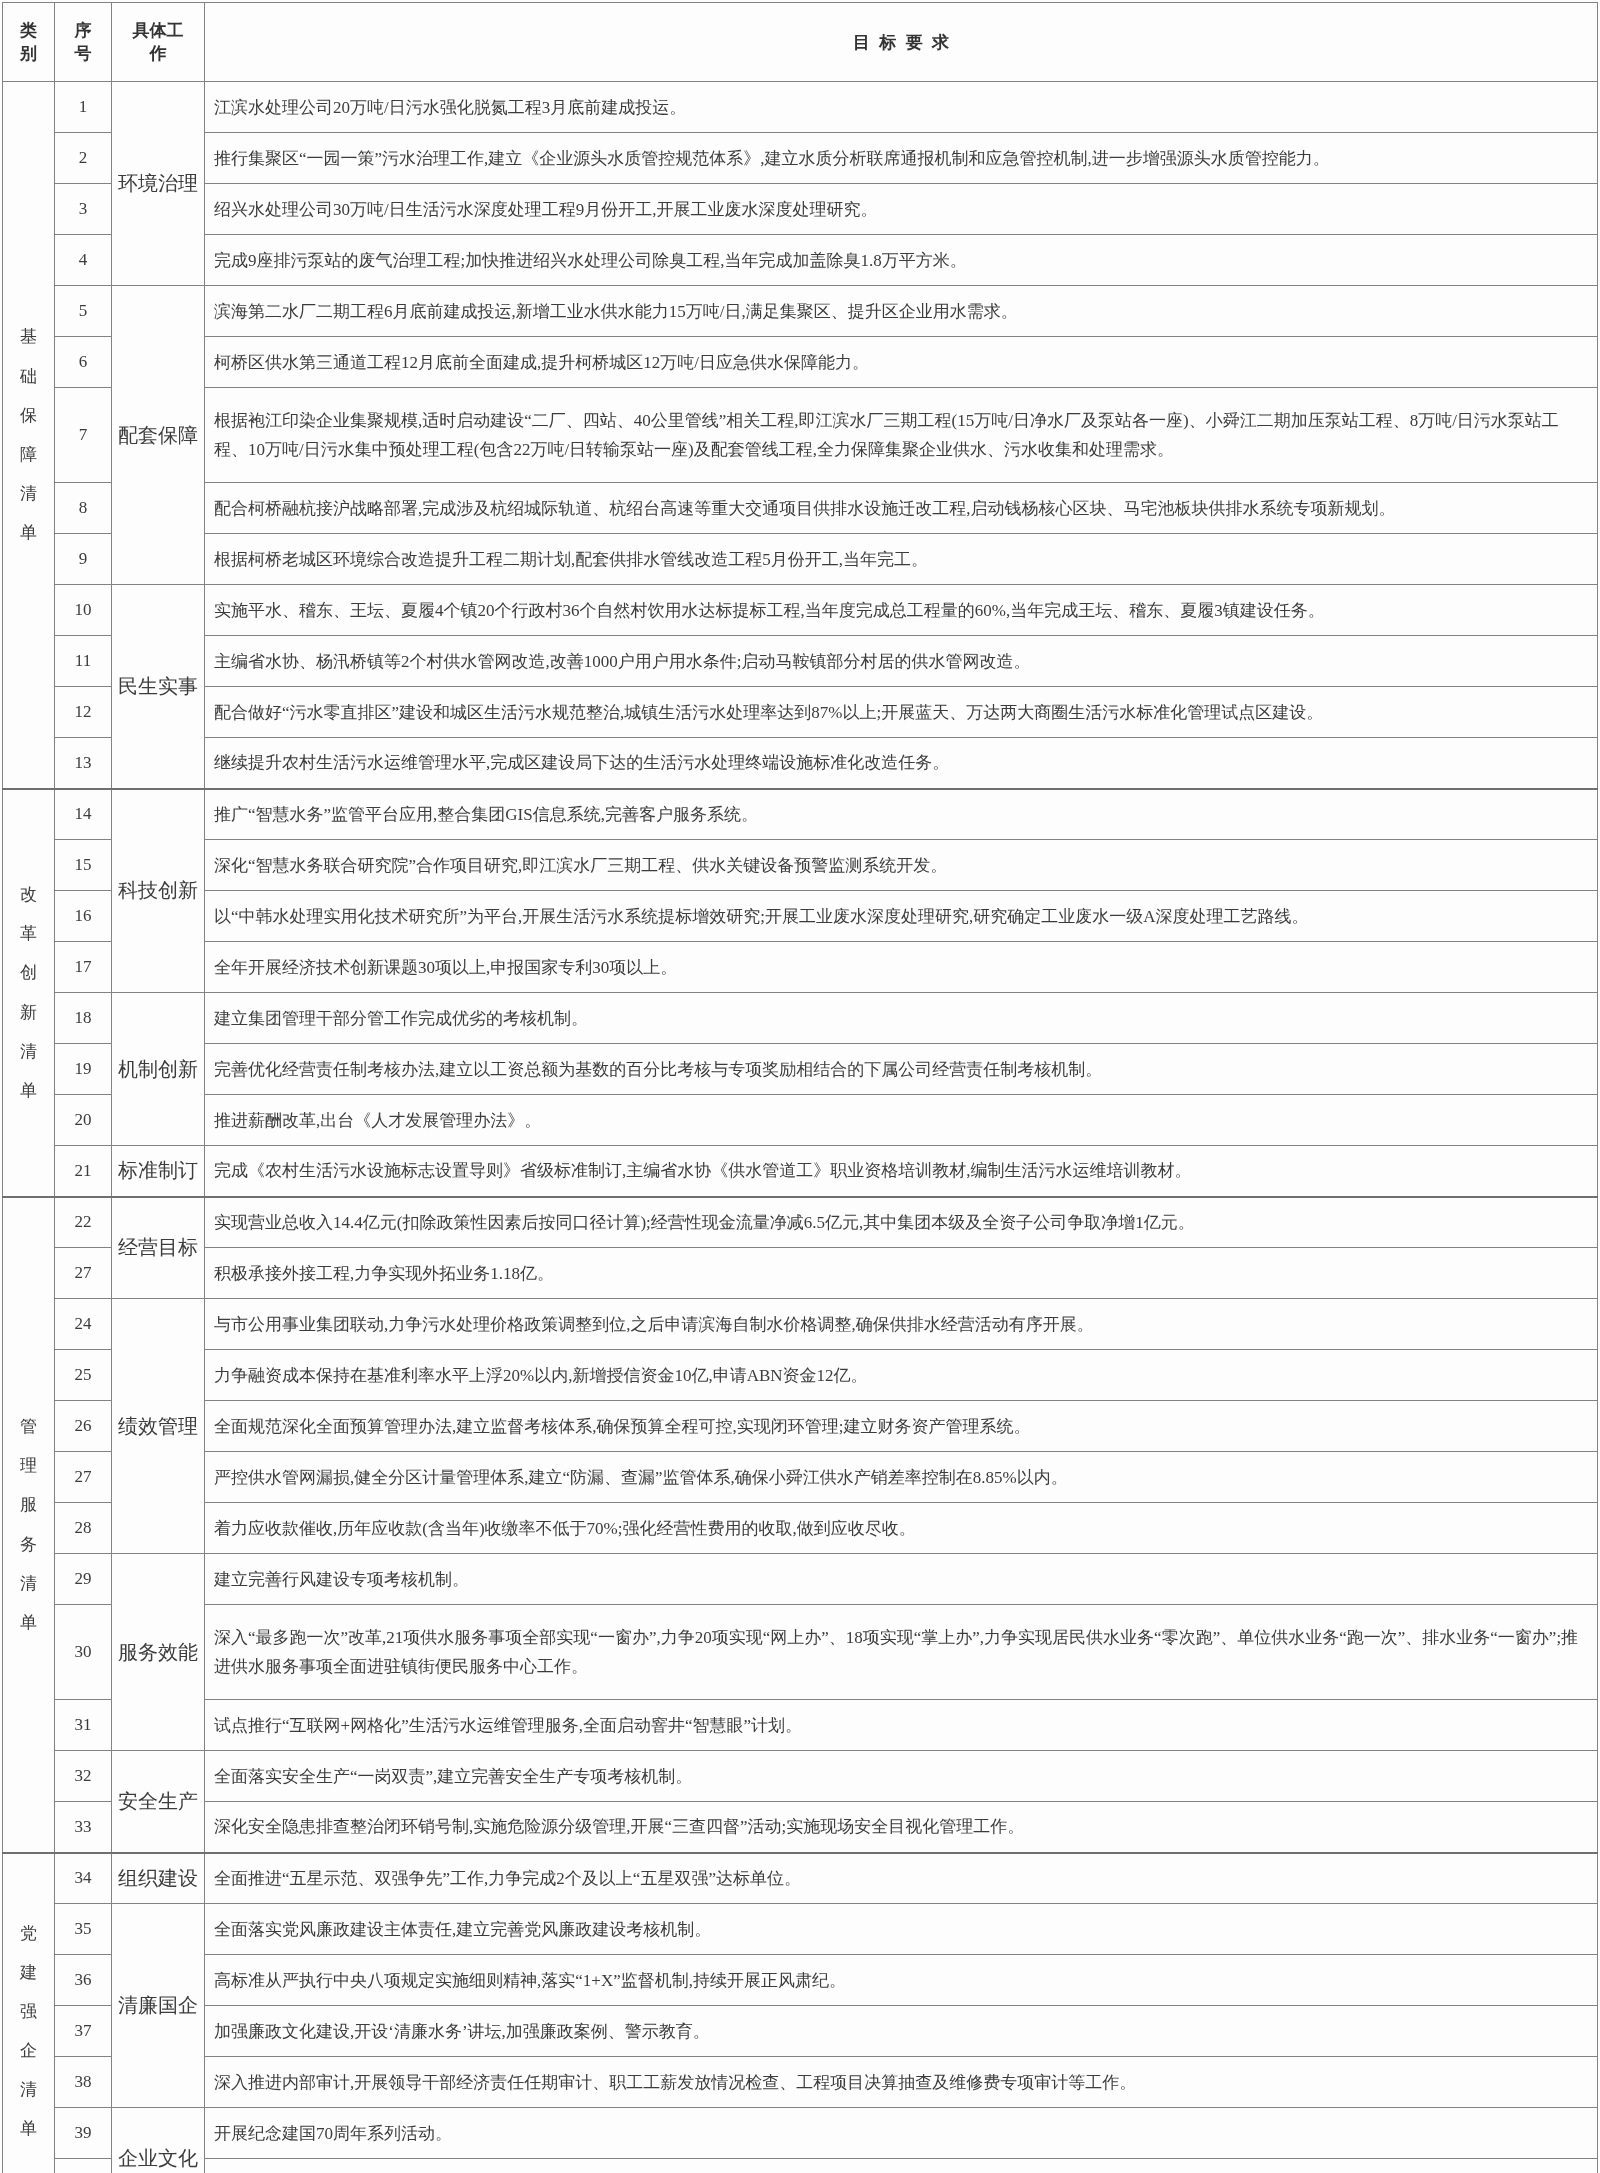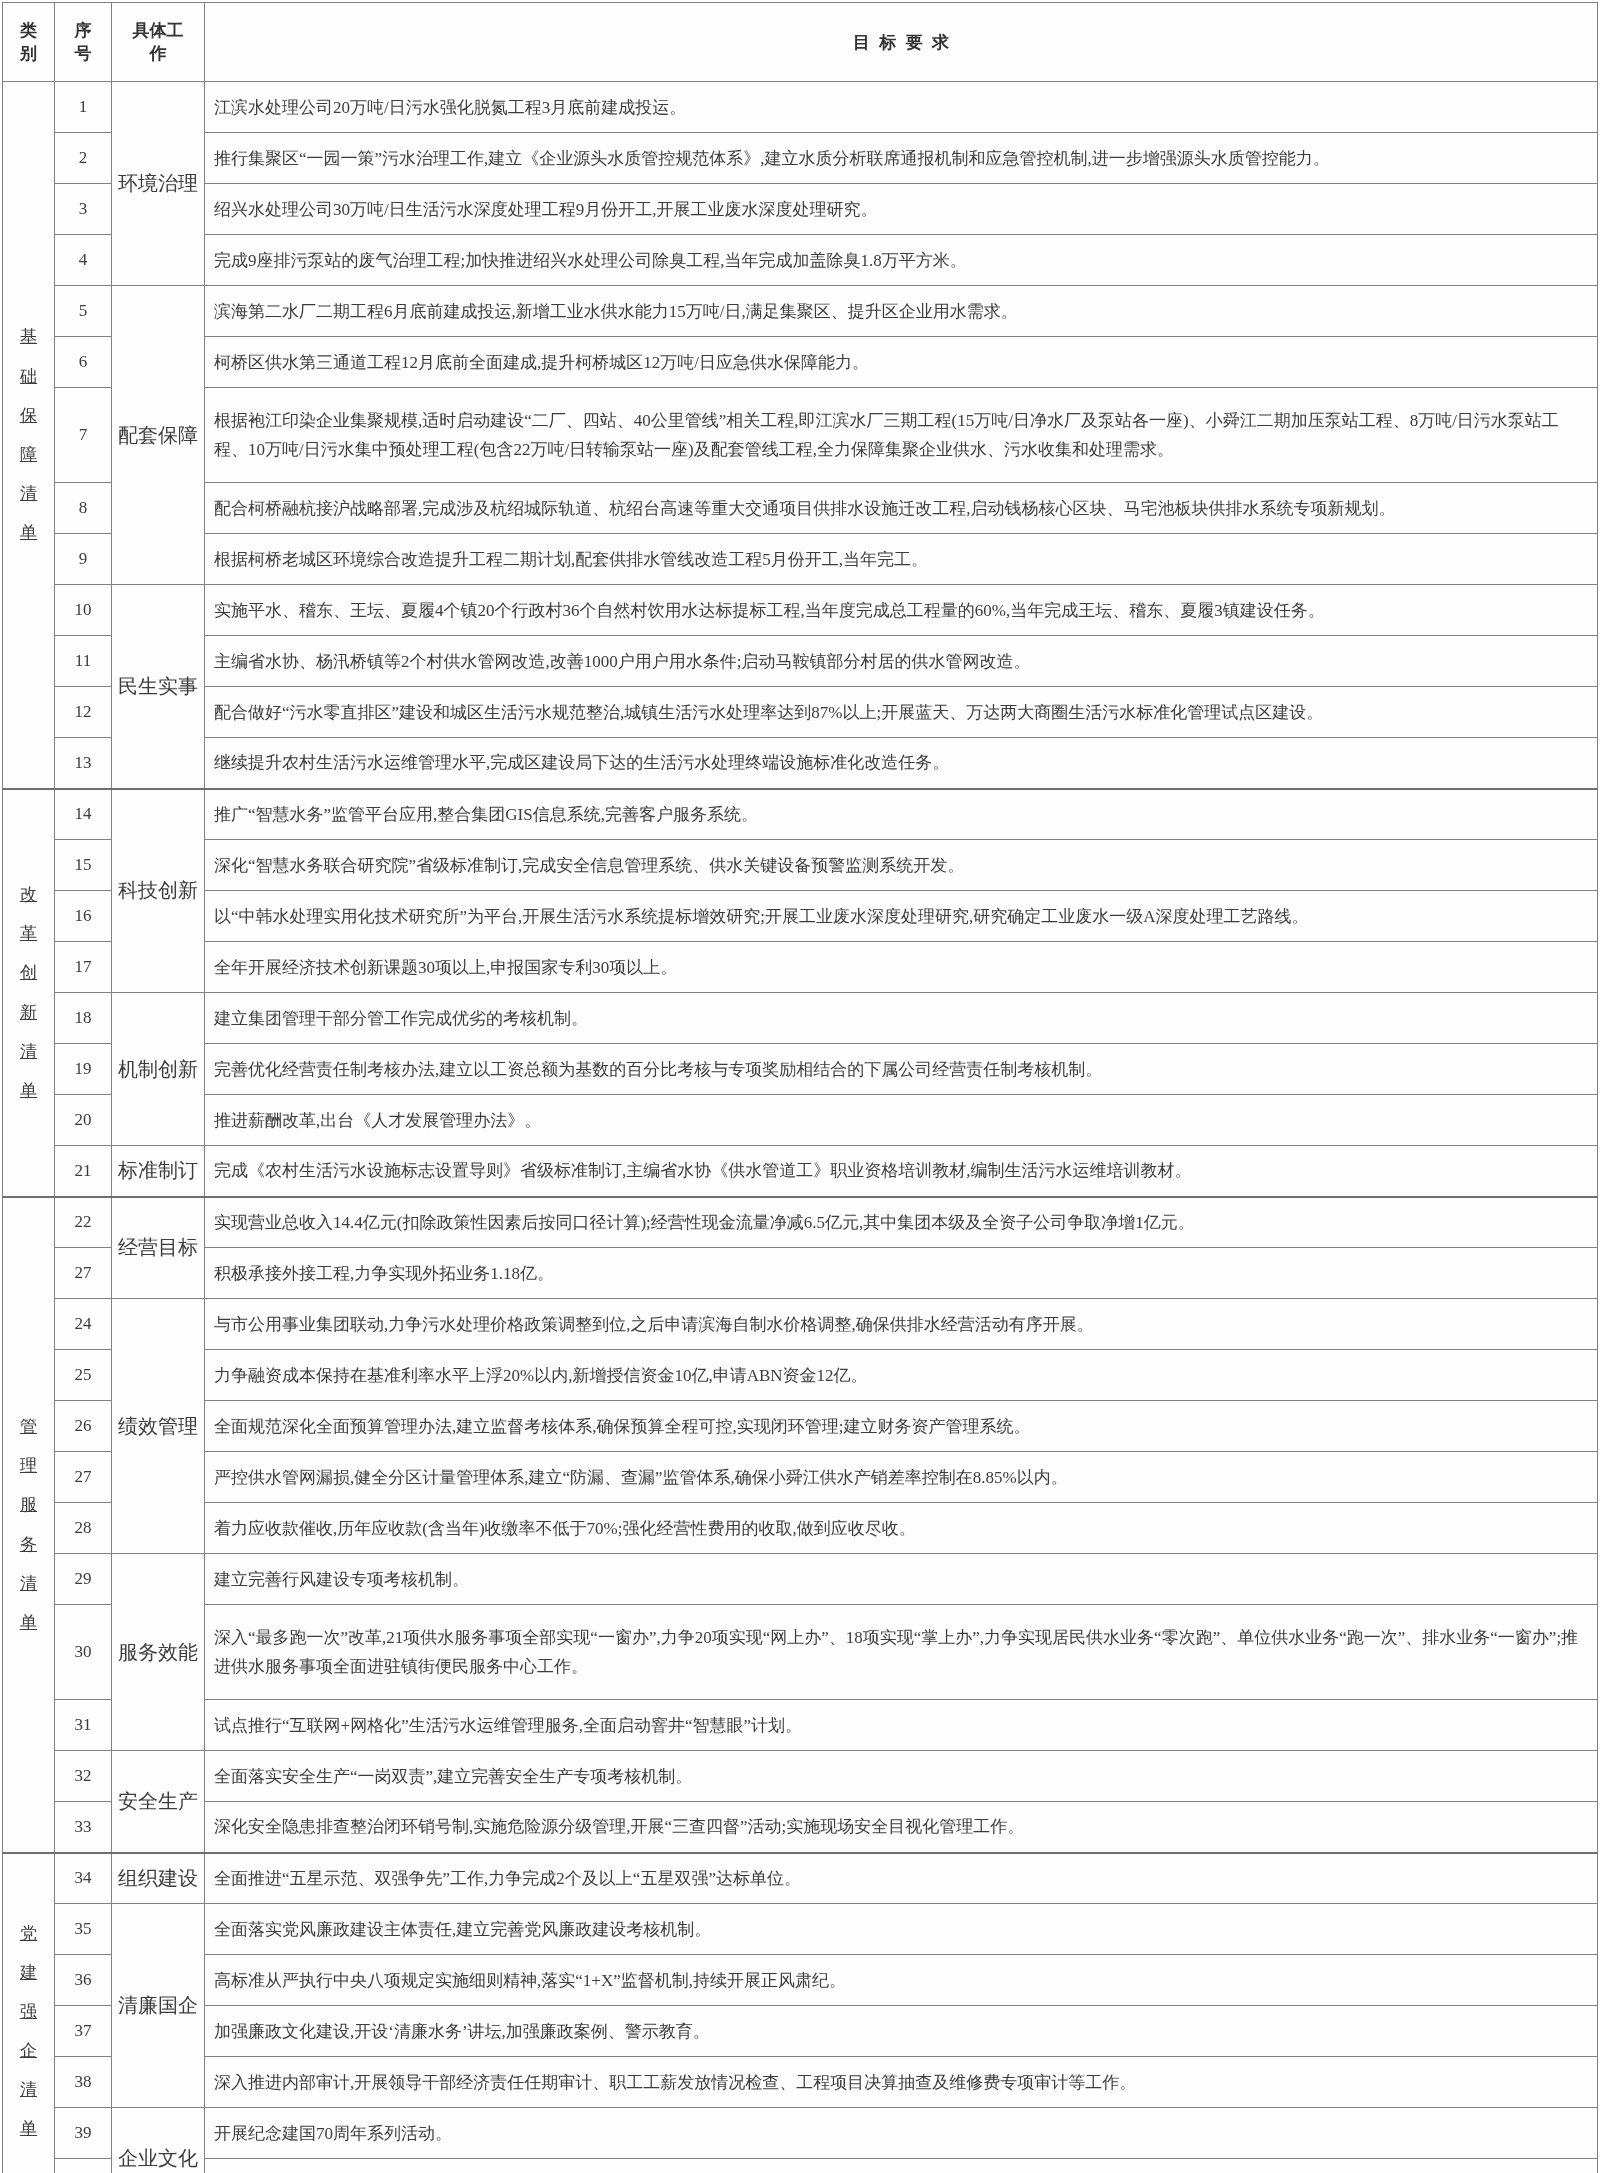--- a/index.html
+++ b/index.html
@@ -36,21 +36,20 @@
     color: #333;
   }
   thead th.h-target { letter-spacing: 0.55em; text-indent: 0.55em; }
   tbody tr { height: 51px; }
   tbody tr.tall { height: 95px; }
   td.cat {
     text-align: center;
     vertical-align: middle;
     font-size: 17px;
     padding: 0;
-    text-decoration: underline;
   }
   td.cat .v-text {
     display: block;
     width: 1.05em;
     margin: 0 auto;
     word-break: break-all;
     line-height: 2.3;
     letter-spacing: 0;
     text-align: center;
   }
@@ -157,21 +156,21 @@
     <tr class="cat-sep">
       <td class="cat" rowspan="8">
             <span class="v-text">改革创新清单</span>
           </td>
       <td class="no">14</td>
       <td class="work" rowspan="4">科技创新</td>
       <td class="target">推广“智慧水务”监管平台应用,整合集团GIS信息系统,完善客户服务系统。</td>
     </tr>
     <tr>
       <td class="no">15</td>
-      <td class="target">深化“智慧水务联合研究院”省级标准制订,完成安全信息管理系统、供水关键设备预警监测系统开发。</td>
+      <td class="target">深化“智慧水务联合研究院”合作项目研究,即江滨水厂三期工程、供水关键设备预警监测系统开发。</td>
     </tr>
     <tr>
       <td class="no">16</td>
       <td class="target">以“中韩水处理实用化技术研究所”为平台,开展生活污水系统提标增效研究;开展工业废水深度处理研究,研究确定工业废水一级A深度处理工艺路线。</td>
     </tr>
     <tr>
       <td class="no">17</td>
       <td class="target">全年开展经济技术创新课题30项以上,申报国家专利30项以上。</td>
     </tr>
     <tr>

